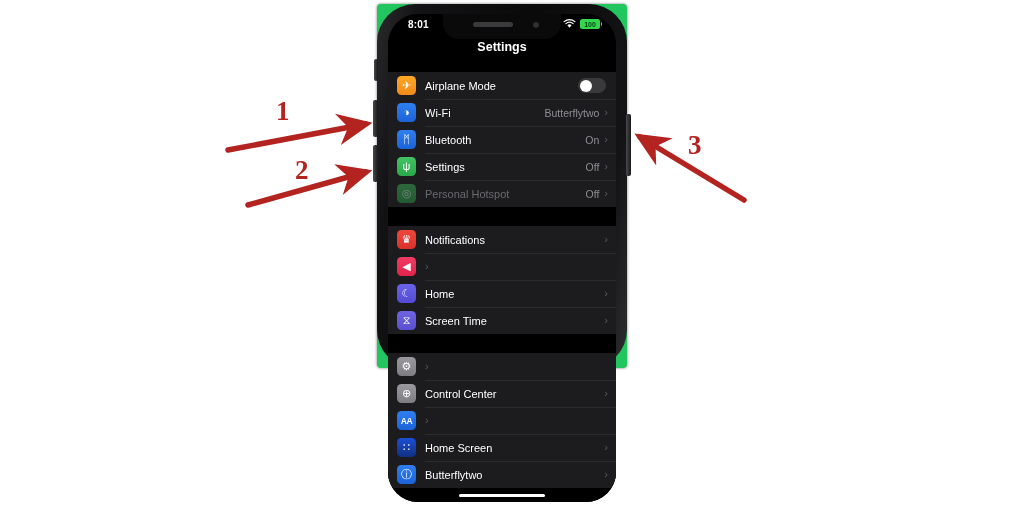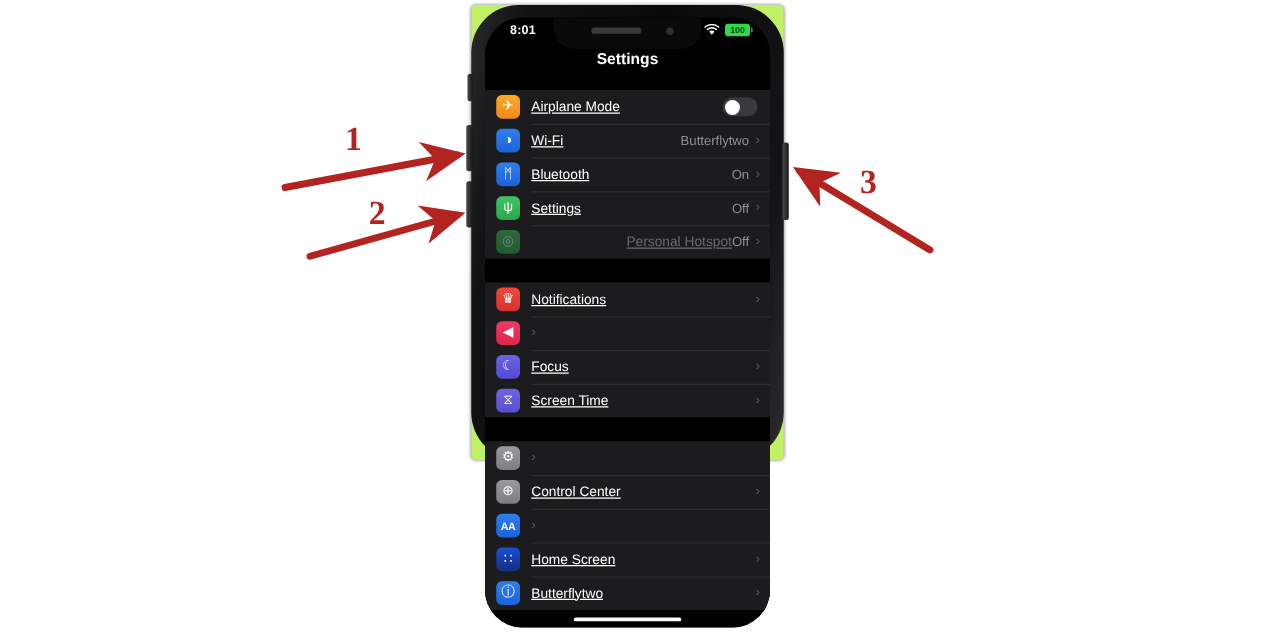--- a/index.html
+++ b/index.html
@@ -15,21 +15,21 @@
     position: relative;
   }
 
   
   #phone {
     position: absolute;
     left: 377px;
     top: 4px;
     width: 250px;
     height: 364px;
-    background: #bef264;
+    background: #22c55e;
     border-radius: 4px;
     box-shadow: 0 0 3px rgba(0,0,0,0.55);
   }
   #phone-bezel {
     position: absolute;
     inset: 0;
     border-radius: 38px;
     background: linear-gradient(100deg,#2a2a2c 0%, #121214 14%, #0a0a0b 50%, #141416 86%, #2e2e30 100%);
   }
   #screen {
@@ -193,23 +193,22 @@
     display: flex;
     align-items: center;
     justify-content: center;
     margin-right: 9px;
   }
   .row-label {
     color: #ffffff;
     font-size: 11px;
     flex: 1 1 auto;
     white-space: nowrap;
-    text-decoration: underline;
-  }
-  .row.dim .row-label { color: #6a6a6e; text-align: right; }
+  }
+  .row.dim .row-label { color: #6a6a6e; }
   .row.dim .row-icon { opacity: .45; }
   .row-value {
     color: #8e8e93;
     font-size: 10.5px;
     margin-right: 5px;
     white-space: nowrap;
     text-align: center;
   }
   .chev {
     color: #5a5a5e;
@@ -373,21 +372,21 @@
           <div class="row">
             <div class="row-icon ic-sounds">
               <span class="glyph">◀</span>
             </div>
             <div class="chev">›</div>
           </div>
           <div class="row">
             <div class="row-icon ic-focus">
               <span class="glyph">☾</span>
             </div>
-            <div class="row-label">Focus</div>
+            <div class="row-label">Home</div>
             <div class="chev">›</div>
           </div>
           <div class="row">
             <div class="row-icon ic-screentime">
               <span class="glyph">⧖</span>
             </div>
             <div class="row-label">Screen Time</div>
             <div class="chev">›</div>
           </div>
         </div>

